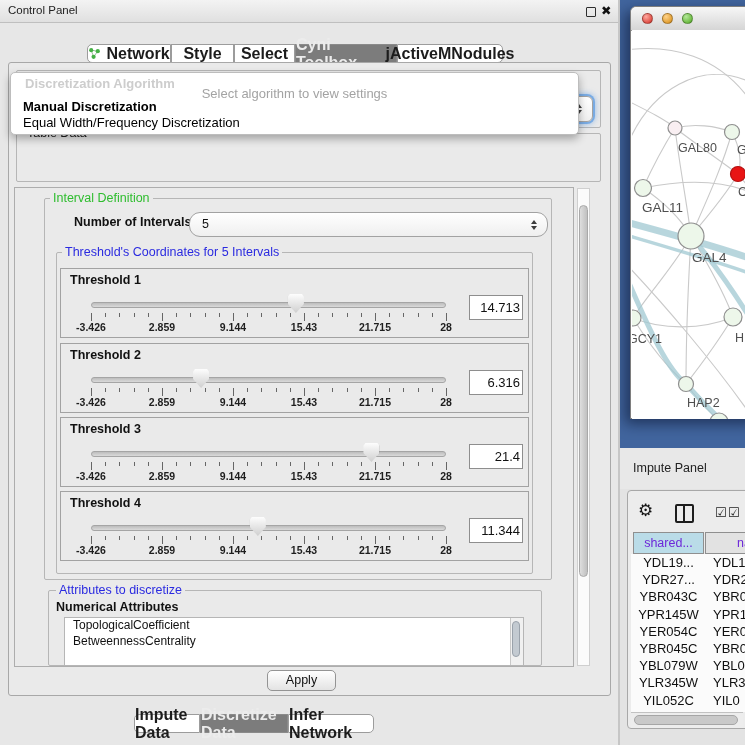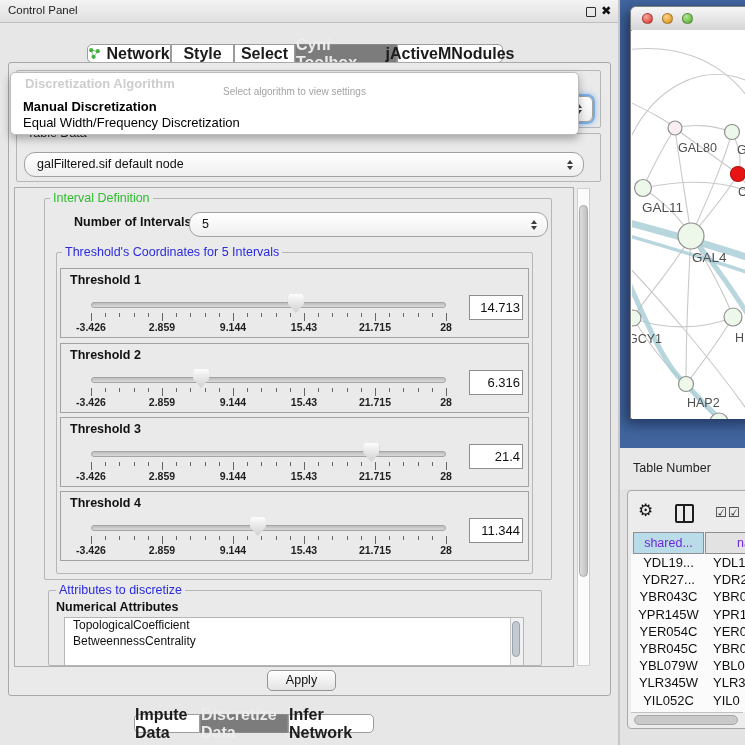--- a/index.html
+++ b/index.html
@@ -37,21 +37,21 @@
            display:flex;flex-direction:column;gap:2px;}
   .stepper i{display:block;width:0;height:0;border-left:3.5px solid transparent;border-right:3.5px solid transparent;}
   .stepper .up{border-bottom:4.5px solid #3c3c3c;}
   .stepper .dn{border-top:4.5px solid #3c3c3c;}
 
   #combo-hidden{box-shadow:0 0 0 2px #79abe3,0 0 6px 2px rgba(100,160,230,.65);border-radius:6px;}
 
   #popup{position:absolute;left:10px;top:72px;width:567px;height:61px;background:#fff;
          border:1px solid #bdbdbd;border-radius:5px;box-shadow:0 4px 9px rgba(0,0,0,.30);}
   #popup .ghost{position:absolute;left:14px;top:3px;font-weight:bold;font-size:13px;color:#cdcdcd;}
-  #popup .prompt{position:absolute;left:0;right:0;top:13px;text-align:center;font-size:10px;color:#a3a3a3;}
+  #popup .prompt{position:absolute;left:0;right:0;top:13px;text-align:center;font-size:13px;color:#a3a3a3;}
   #popup .pitem{position:absolute;left:12px;font-size:13px;color:#000;white-space:nowrap;}
 
   #scrollpanel{position:absolute;left:14px;top:187px;width:560px;height:480px;
                background:#eaeaea;border:1px solid #adadad;box-sizing:border-box;}
   #vscroll{position:absolute;left:577px;top:188px;width:13px;height:478px;background:#fbfbfb;
            border:1px solid #cfcfcf;box-sizing:border-box;}
   #vthumb{position:absolute;left:1px;top:16px;width:9px;height:372px;border-radius:5px;
           background:linear-gradient(90deg,#dedede,#c0c0c0);border:1px solid #a8a8a8;box-sizing:border-box;}
 
   #noi-label{position:absolute;left:74px;top:215px;font-size:12.5px;font-weight:bold;color:#111;}
@@ -151,27 +151,20 @@
     <div class="groupbox" style="left:16px;top:70px;width:585px;height:58px;"></div>
     <div id="combo-hidden" class="combo" style="left:23px;top:96px;width:570px;height:26px;">
       <span class="stepper">
           <i class="up"></i>
           <i class="dn"></i>
         </span>
     </div>
 
     <div class="groupbox" style="left:16px;top:133px;width:585px;height:49px;"></div>
     <div class="legend plain" style="left:24px;top:127px;">Table Data</div>
-    <div class="combo" style="left:24px;top:152px;width:560px;height:25px;">
-      <span class="cv">galFiltered.sif default node</span>
-      <span class="stepper">
-          <i class="up"></i>
-          <i class="dn"></i>
-        </span>
-    </div>
 
     <div id="scrollpanel"></div>
     <div id="vscroll">
         <div id="vthumb"></div>
       </div>
 
     <div class="groupbox" style="left:44px;top:198px;width:508px;height:382px;"></div>
     <div class="legend green" style="left:50px;top:192px;">Interval Definition</div>
     <div id="noi-label">Number of Intervals</div>
     <div class="combo" style="left:189px;top:212px;width:359px;height:25px;">
@@ -270,21 +263,21 @@
             <text x="103" y="312" fill="#4f4f4f" font-size="12.5" font-family="&quot;Liberation Sans&quot;,sans-serif">H</text>
             <circle cx="54" cy="354" r="7.5" fill="#edf7ea" stroke="#8f8f8f" stroke-width="1.2"></circle>
             <text x="55" y="377" fill="#4f4f4f" font-size="12.5" font-family="&quot;Liberation Sans&quot;,sans-serif">HAP2</text>
             <circle cx="87" cy="392" r="9" fill="#edf7ea" stroke="#8f8f8f" stroke-width="1.2"></circle>
           </svg>
       </div>
     </div>
   </div>
 
   <div id="tablebar">
-    <span class="t">Table Number</span>
+    <span class="t">Impute Panel</span>
   </div>
 
   <div id="tablebox">
     <div id="gear" class="glyph">⚙</div>
     <div id="split">
         <i></i>
       </div>
     <div class="chk glyph" style="left:87px;">☑</div>
     <div class="chk glyph" style="left:100px;">☑</div>
     <div id="hc1" class="hc">shared...</div>

